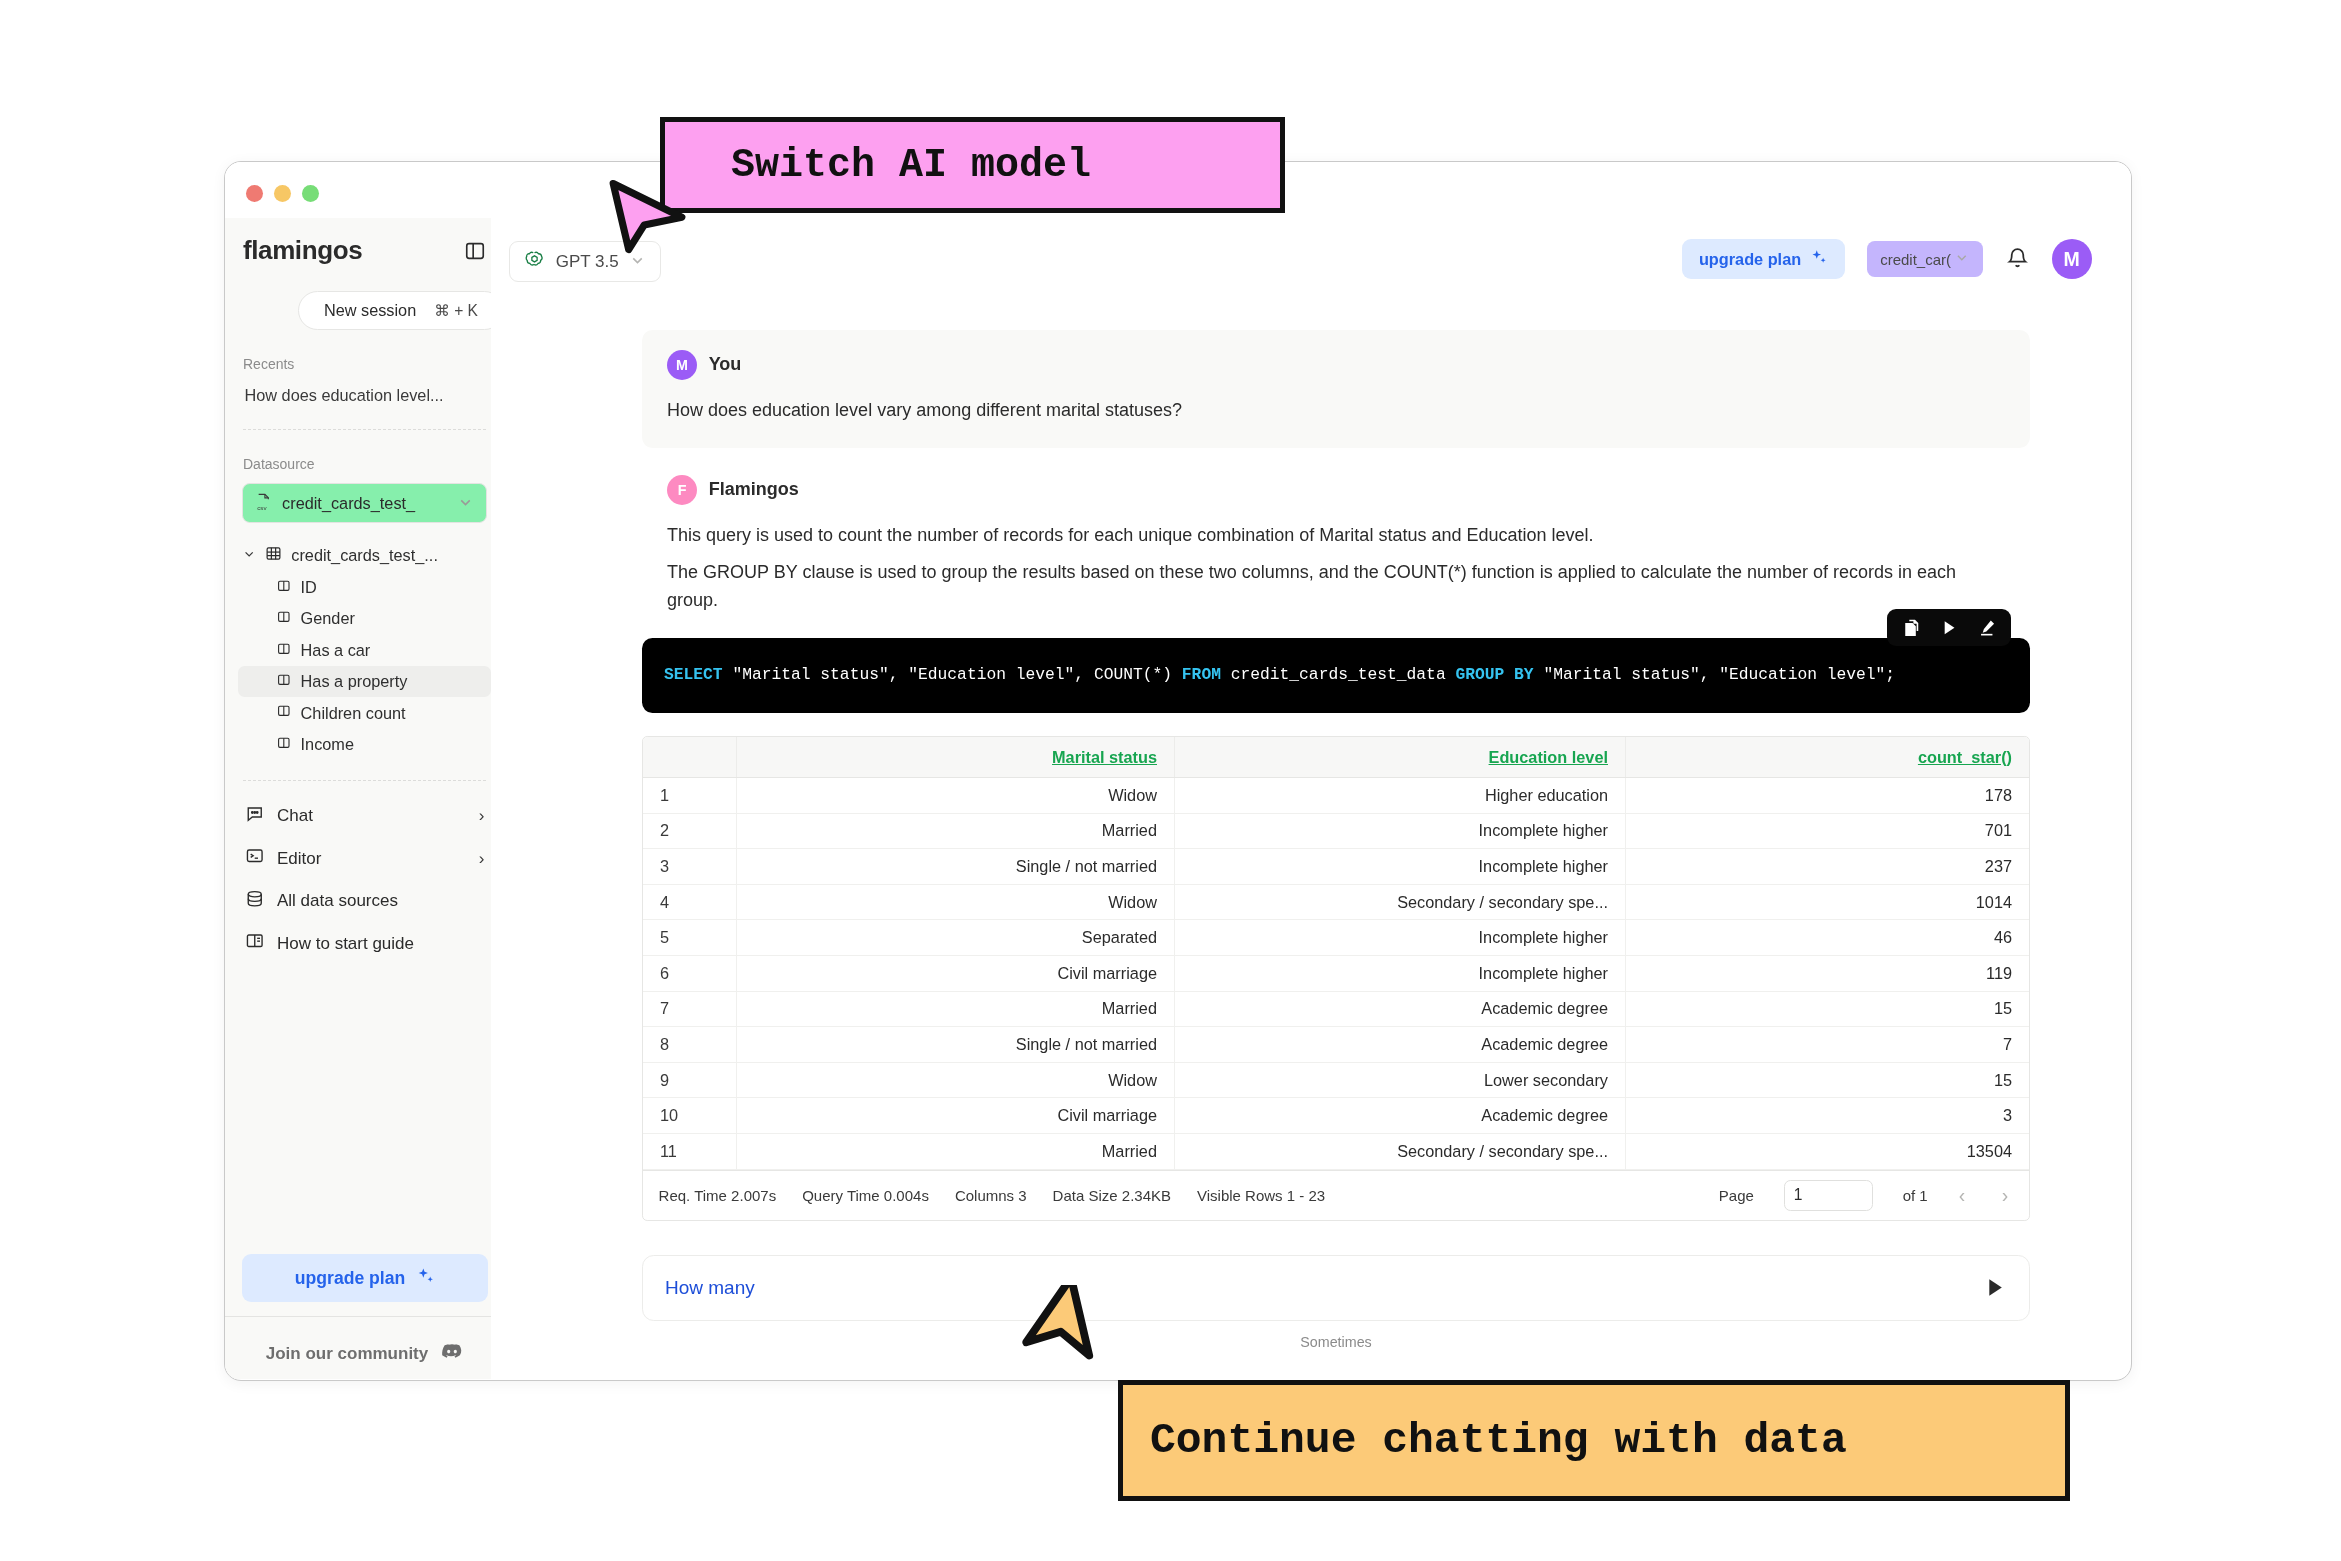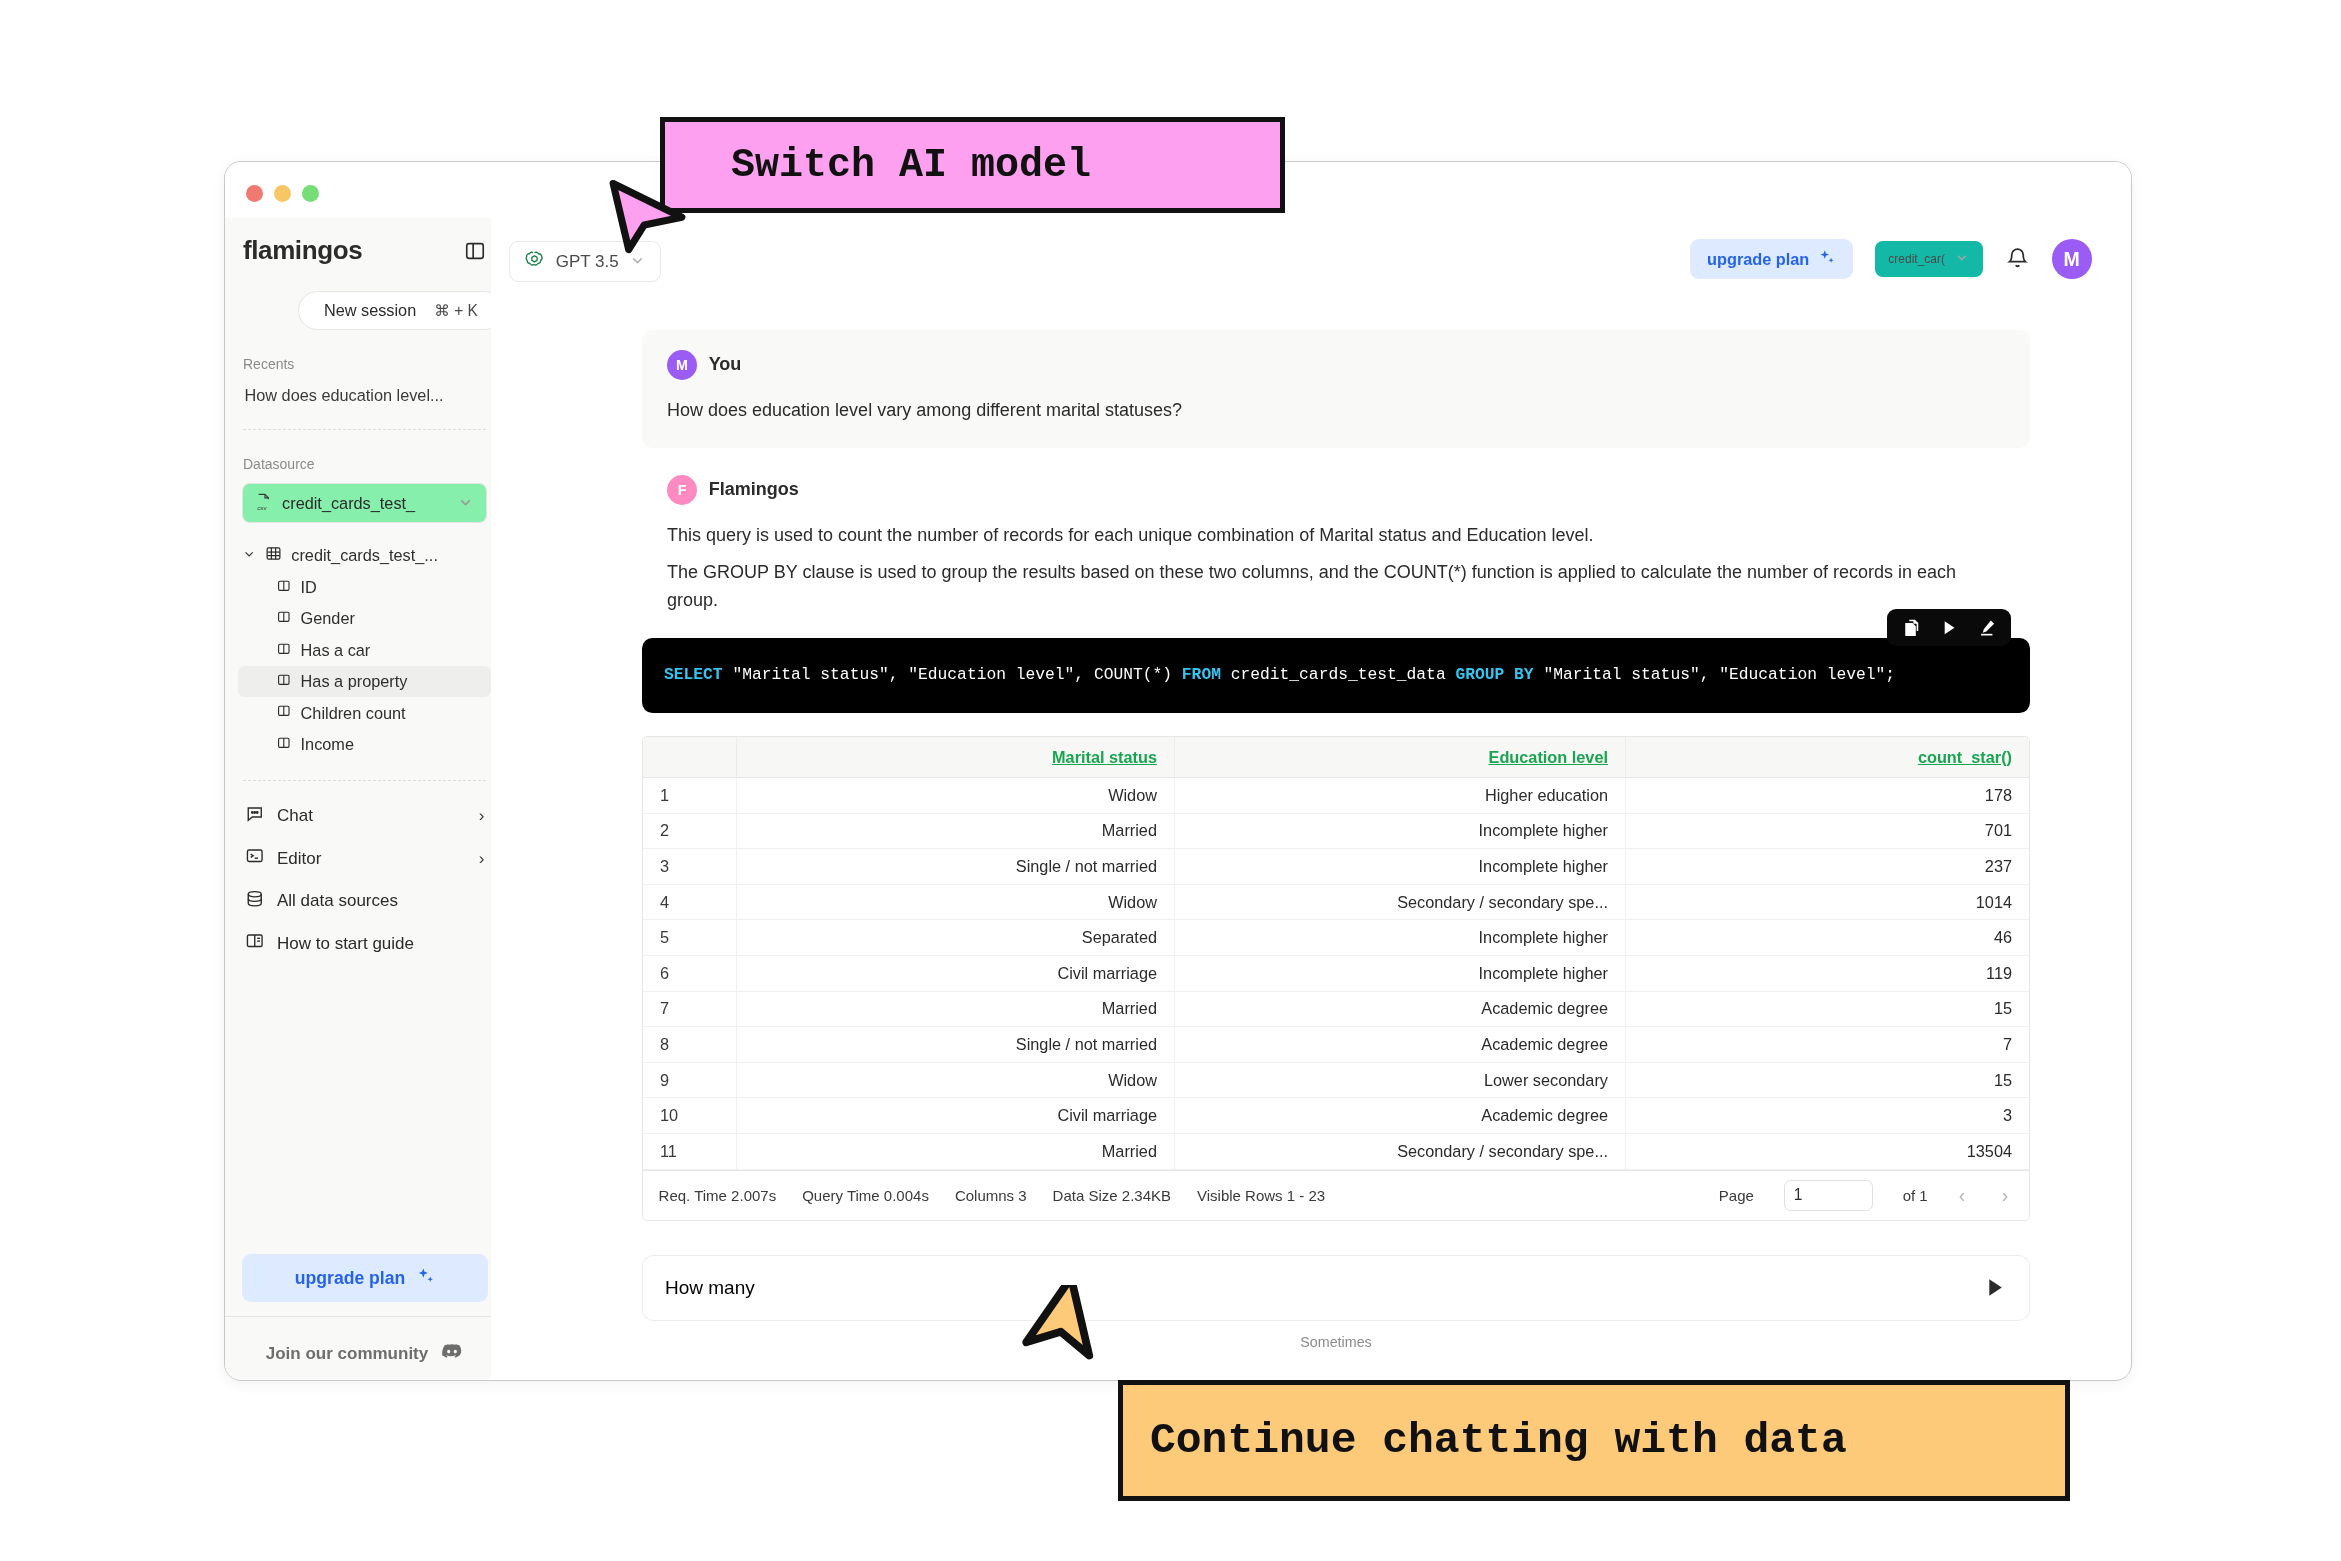--- a/index.html
+++ b/index.html
@@ -138,23 +138,23 @@
     position: absolute; right: 23.4px; top: 21px;
     display: flex; align-items: center; gap: 22px;
   }
   .upgrade-top {
     background: #ddeaff; color: #2563eb;
     border-radius: 9px; padding: 9px 17px;
     display: flex; align-items: center; gap: 9px;
     font-size: 16.3px; font-weight: 700; cursor: pointer;
   }
   .db-select {
-    background: #14b8a6; border-radius: 7.8px;
-    padding: 9px 13px; display: flex; align-items: center; gap: 9px;
-    font-size: 12px; color: #4a4a4a; cursor: pointer;
+    background: #c4b5fd; border-radius: 7.8px;
+    padding: 9px 13px; display: flex; align-items: center; gap: 3px;
+    font-size: 15px; color: #4a4a4a; cursor: pointer;
     max-width: 130px;
   }
   .db-select .dbname { white-space: nowrap; overflow: hidden; }
   .bell { cursor: pointer; }
   .avatar-top {
     width: 40px; height: 40px; border-radius: 50%;
     background: #9b5cf6; color: #fff;
     display: flex; align-items: center; justify-content: center;
     font-size: 19.5px; font-weight: 600; cursor: pointer;
   }
@@ -235,21 +235,21 @@
   }
   .pg-arrow { color: #b4b4b2; font-size: 19.5px; cursor: pointer; padding: 0 5.2px; }
 
   
   .chat-input {
     margin: 34px 85px 0 151px;
     border: 1.3px solid #ececea; border-radius: 11.7px;
     height: 64px; display: flex; align-items: center;
     padding: 0 22px; background: #fff;
   }
-  .chat-input .txt { flex: 1; font-size: 19px; color: #000000; }
+  .chat-input .txt { flex: 1; font-size: 19px; color: #1d4ed8; }
   .send-btn { cursor: pointer; display: flex; }
   .disclaimer {
     margin: 13px 85px 0 151px; text-align: center;
     font-size: 14.3px; color: #8b8b8b;
   }
 
   
   .callout {
     position: absolute;
     border: 5.9px solid #111111;

